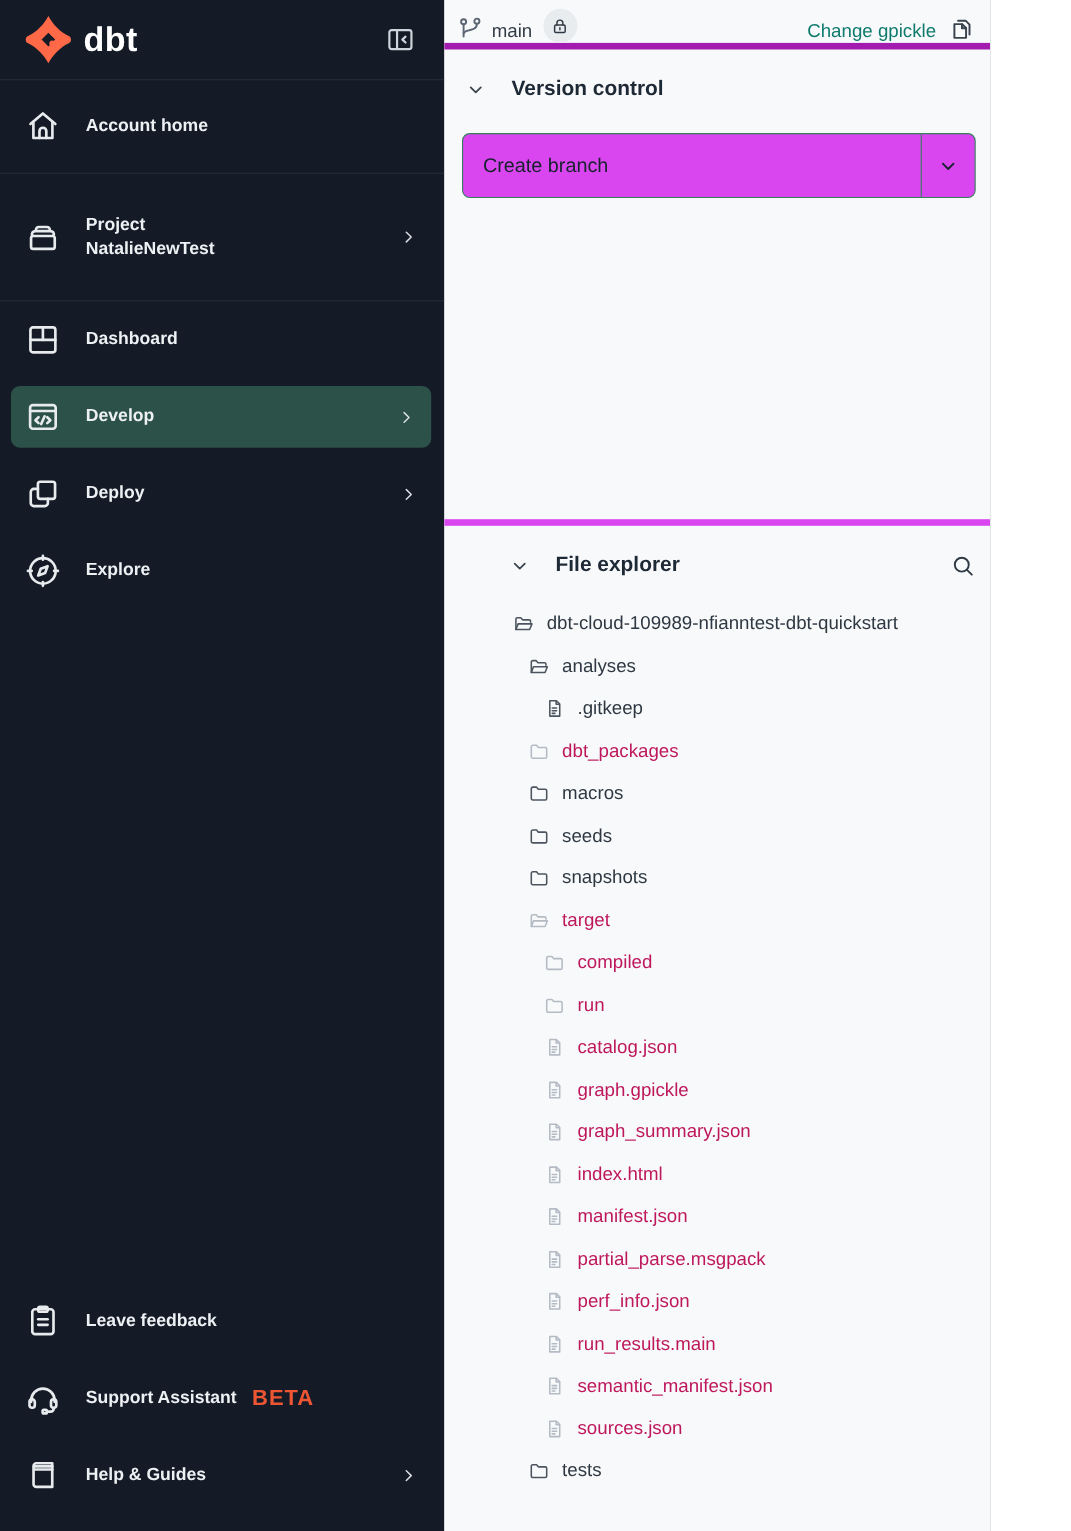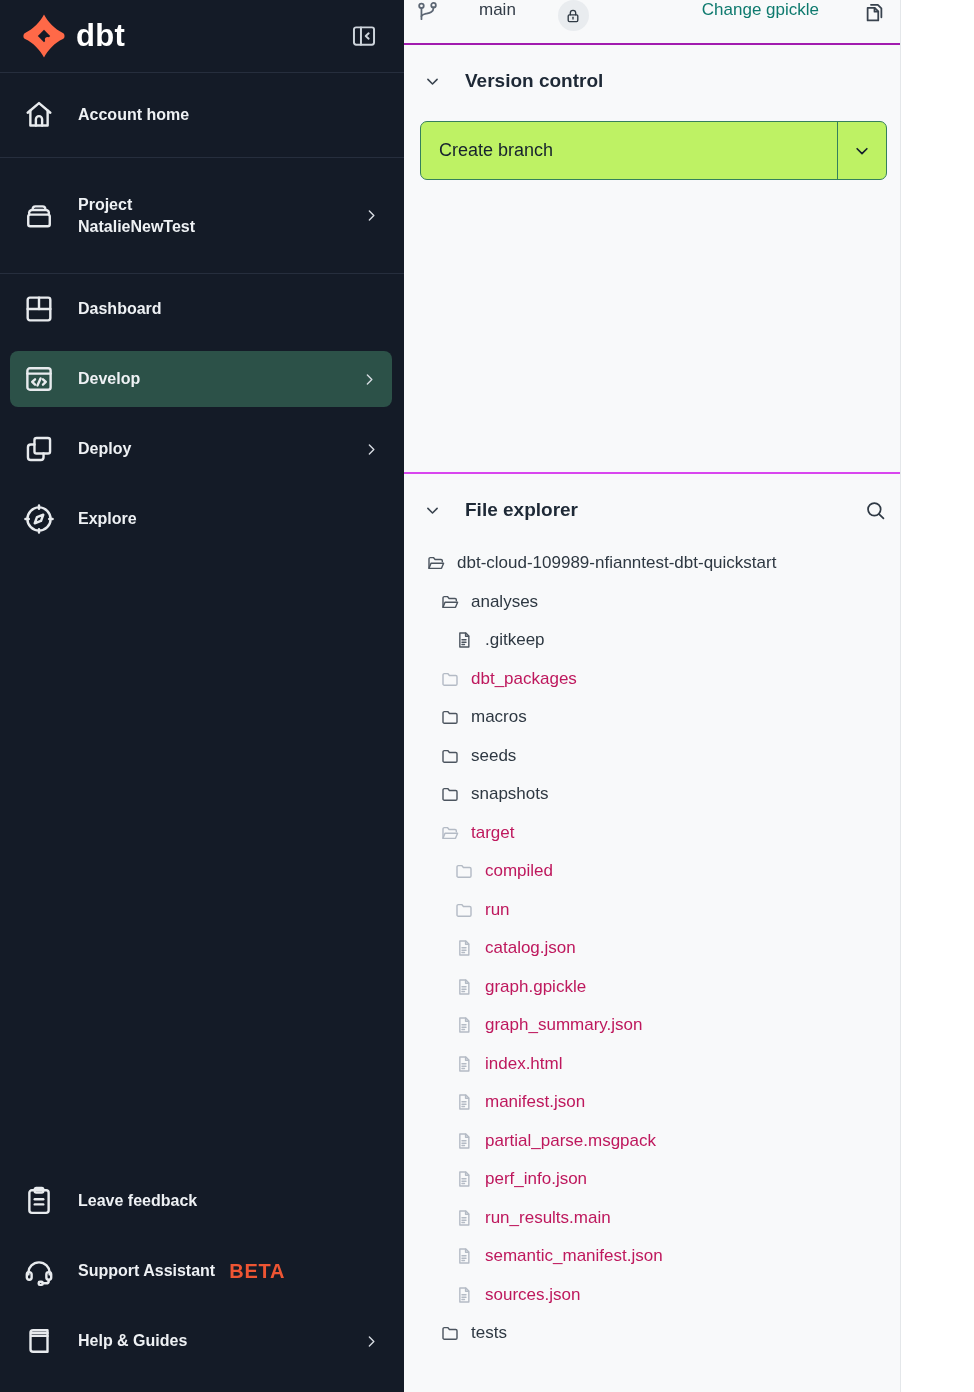--- a/index.html
+++ b/index.html
@@ -22,41 +22,41 @@
   .nav-label-row { display:flex; align-items:center; }
   .nav-label, .nav-sublabel { font-size:16px; font-weight:700; color:#eef1f4; line-height:1.35; }
   .nav-chevron { margin-left:auto; width:17px; height:17px; color:#d7dce2; flex:none; }
   .nav-item.active-pill { padding:0; }
   .nav-item.active-pill .pill { display:flex; align-items:center; background:#2c5148; border-radius:8px; margin:0 12px 0 10px; width:100%; min-height:56px; padding:0 14px 0 12px; }
   .beta-badge { color:#ee5533; font-size:20px; font-weight:700; letter-spacing:.8px; margin-left:14px; }
   .sb-footer { margin-top:auto; padding-bottom:16px; }
 
   
   .panel { width:497px; flex:none; background:#f8f9fa; border-right:1px solid #e4e7ea; display:flex; flex-direction:column; color:#2e3842; }
-  .branch-bar { height:45px; flex:none; display:flex; align-items:flex-start; padding:0 13px 0 11px; border-bottom:2px solid #a21caf;gap:32px; }
+  .branch-bar { height:45px; flex:none; display:flex; align-items:flex-end; padding:0 13px 0 11px; border-bottom:6px solid #a21caf; }
   .branch-icon { width:25px; height:25px; color:#5c6673; flex:none; }
   .branch-name { font-size:17px; color:#323c47; margin-left:7px; }
   .lock-badge { width:31px; height:31px; border-radius:50%; background:#e9ecef; display:flex; align-items:center; justify-content:center; margin-left:10px; color:#2f3944; }
   .lock-badge svg { width:18px; height:18px; }
   .change-branch { margin-left:auto; font-size:17px; color:#0e7a6e; text-decoration:none; cursor:pointer; }
   .copy-btn { background:none; border:none; color:#39434e; margin-left:11px; cursor:pointer; display:flex; }
   .copy-btn svg { width:25px; height:25px; }
 
   .section-head { display:flex; align-items:center; padding:0 13px 0 20px; }
   .head-click { display:flex; align-items:center; gap:24px; cursor:pointer; }
   .head-chevron { width:17px; height:17px; color:#39434e; flex:none; }
   .section-title { font-size:19px; font-weight:700; color:#1e2936; }
   .vc-section { flex:none; height:427px; }
   .vc-section .section-head { height:52px; margin-top:10px; }
-  .create-branch { margin:14px 13px 0 16px; height:59px; display:flex; align-items:stretch; background:#bef264; border:1px solid #35805c; border-radius:7px; overflow:hidden; cursor:pointer; }
+  .create-branch { margin:14px 13px 0 16px; height:59px; display:flex; align-items:stretch; background:#d946ef; border:1px solid #35805c; border-radius:7px; overflow:hidden; cursor:pointer; }
   .cb-label { flex:1; display:flex; align-items:center; padding-left:18px; font-size:18px; color:#16222e; }
   .cb-split { width:49px; flex:none; display:flex; align-items:center; justify-content:center; border-left:1px solid #35805c; color:#16222e; }
   .cb-split svg { width:18px; height:18px; }
 
-  .fx-section { flex:1; border-top:2px solid #d946ef; display:flex; flex-direction:column; overflow:hidden; }
+  .fx-section { flex:1; border-top:6px solid #d946ef; display:flex; flex-direction:column; overflow:hidden;padding-left:40px; }
   .fx-section .section-head { height:56px; margin-top:8px; flex:none; }
   .search-btn { margin-left:auto; background:none; border:none; color:#2f3944; cursor:pointer; display:flex; }
   .search-btn svg { width:23px; height:23px; }
   .tree { padding-top:6px; }
   .tree-row { display:flex; align-items:center; height:38.5px; cursor:pointer; padding-left:22px; }
   .tree-row.lvl1 { padding-left:36px; }
   .tree-row.lvl2 { padding-left:50px; }
   .tree-ic { width:20px; height:20px; flex:none; color:#4c555f; }
   .tree-label { margin-left:11px; font-size:17px; color:#2e3842; white-space:nowrap; }
   .tree-row.muted .tree-label { color:#be185d; }

